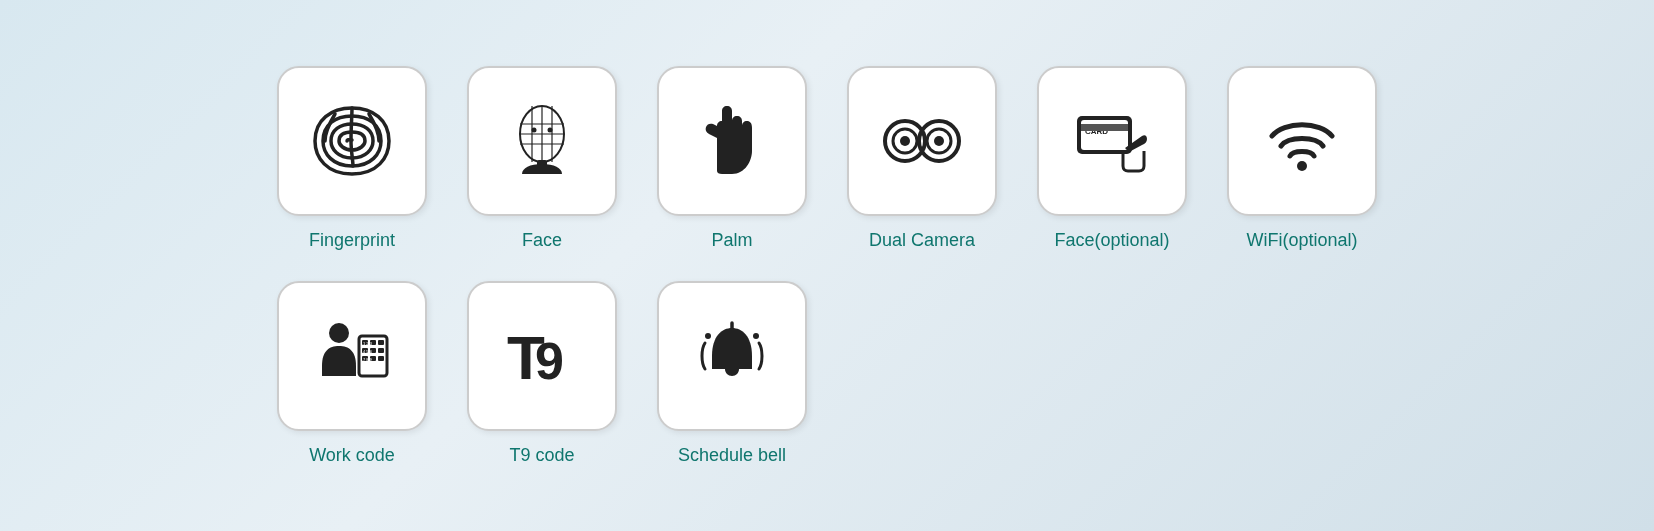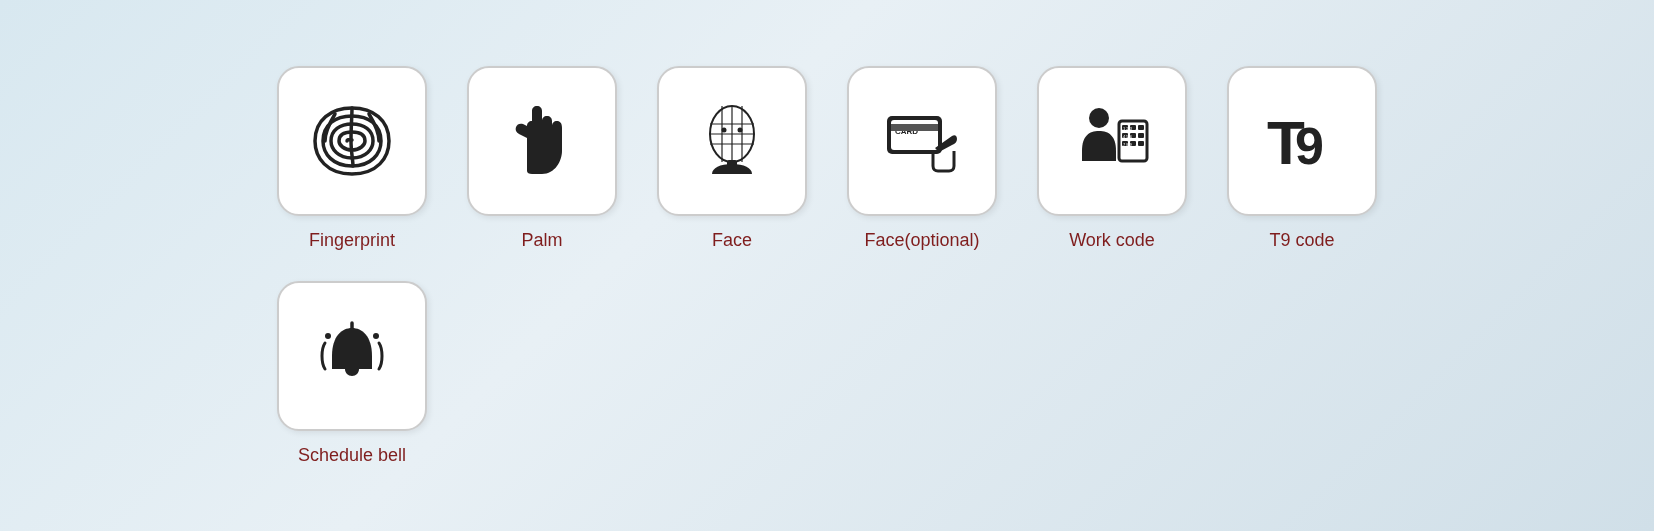--- a/index.html
+++ b/index.html
@@ -41,21 +41,21 @@
       box-shadow: 2px 2px 6px rgba(0,0,0,0.08);
       text-decoration: underline;
     }
 
     .icon-box svg {
       width: 90px;
       height: 90px;
     }
 
     .icon-label {
-      color: #7f1d1d;
+      color: #0f766e;
       font-size: 18px;
       font-weight: 400;
       text-align: center;
       white-space: nowrap;
     }
 
     
     .fp-path { fill: none; stroke: #222; stroke-width: 3.5; stroke-linecap: round; }
   </style>
 </head>
@@ -72,32 +72,20 @@
         <path class="fp-path" d="M45 62 C31 62 24 53 24 45 C24 34 33 28 45 28 C57 28 66 34 66 45 C66 53 59 62 45 62"></path>
         <path class="fp-path" d="M45 54 C37 54 32 49 32 45 C32 38 38 36 45 36 C52 36 58 38 58 45 C58 49 53 54 45 54"></path>
         <path class="fp-path" d="M45 44 C43 44 40 43 40 45"></path>
 
         <path class="fp-path" d="M45 12 C45 20 44 30 44 45 C44 55 46 65 46 70"></path>
         <path class="fp-path" d="M28 18 C22 28 18 36 18 45"></path>
         <path class="fp-path" d="M62 18 C68 28 72 36 72 45"></path>
       </svg>
     </div>
     <span class="icon-label">Fingerprint</span>
-  </div>
-
-  <div class="icon-cell">
-    <div class="icon-box">
-      <svg viewBox="0 0 90 90">
-
-        <path d="M30 75 L30 30 C30 27 32 25 35 25 L35 15 C35 12 37 10 40 10 C43 10 45 12 45 15 L45 25 C45 22 47 20 50 20 C53 20 55 22 55 25 L55 30 C55 27 57 25 60 25 C63 25 65 27 65 32 L65 55 C65 65 58 78 45 78 L35 78 C32 78 30 77 30 75 Z" fill="#222"></path>
-
-        <path d="M30 42 L22 38 C19 36 18 34 19 31 C20 28 23 27 26 28 L30 30" fill="#222"></path>
-      </svg>
-    </div>
-    <span class="icon-label">Palm</span>
   </div>
 
   <div class="icon-cell">
     <div class="icon-box">
       <svg viewBox="0 0 90 90">
 
         <ellipse cx="45" cy="38" rx="22" ry="28" fill="none" stroke="#222" stroke-width="2"></ellipse>
 
         <line x1="23" y1="28" x2="67" y2="28" stroke="#222" stroke-width="1.2"></line>
         <line x1="23" y1="38" x2="67" y2="38" stroke="#222" stroke-width="1.2"></line>
@@ -110,39 +98,79 @@
 
         <path d="M25 78 C25 72 33 68 45 68 C57 68 65 72 65 78" fill="#222"></path>
 
         <circle cx="37" cy="34" r="2.5" fill="#222"></circle>
         <circle cx="53" cy="34" r="2.5" fill="#222"></circle>
       </svg>
     </div>
     <span class="icon-label">Face</span>
   </div>
 
+  <div class="icon-cell">
+    <div class="icon-box">
+      <svg viewBox="0 0 90 90">
+
+        <path d="M30 75 L30 30 C30 27 32 25 35 25 L35 15 C35 12 37 10 40 10 C43 10 45 12 45 15 L45 25 C45 22 47 20 50 20 C53 20 55 22 55 25 L55 30 C55 27 57 25 60 25 C63 25 65 27 65 32 L65 55 C65 65 58 78 45 78 L35 78 C32 78 30 77 30 75 Z" fill="#222"></path>
+
+        <path d="M30 42 L22 38 C19 36 18 34 19 31 C20 28 23 27 26 28 L30 30" fill="#222"></path>
+      </svg>
+    </div>
+    <span class="icon-label">Palm</span>
+  </div>
+
+  <div class="icon-cell">
+    <div class="icon-box">
+      <svg viewBox="0 0 90 90">
+
+        <circle cx="28" cy="45" r="20" fill="none" stroke="#222" stroke-width="4"></circle>
+        <circle cx="28" cy="45" r="12" fill="none" stroke="#222" stroke-width="3"></circle>
+        <circle cx="28" cy="45" r="5" fill="#222"></circle>
+
+        <circle cx="62" cy="45" r="20" fill="none" stroke="#222" stroke-width="4"></circle>
+        <circle cx="62" cy="45" r="12" fill="none" stroke="#222" stroke-width="3"></circle>
+        <circle cx="62" cy="45" r="5" fill="#222"></circle>
+      </svg>
+    </div>
+    <span class="icon-label">Dual Camera</span>
+  </div>
 
   <div class="icon-cell">
     <div class="icon-box">
       <svg viewBox="0 0 90 90">
 
         <rect x="10" y="20" width="55" height="38" rx="5" ry="5" fill="#222"></rect>
         <rect x="14" y="24" width="47" height="30" rx="3" ry="3" fill="white"></rect>
 
         <text x="18" y="38" font-size="8" font-weight="bold" fill="#222" font-family="Arial">CARD</text>
 
         <rect x="14" y="28" width="47" height="7" fill="#555"></rect>
 
         <path d="M58 52 L75 40 C78 38 80 40 80 43 C80 46 78 48 75 49 L62 56" fill="#222"></path>
         <path d="M56 56 L56 70 C56 73 58 75 61 75 L72 75 C75 75 77 73 77 70 L77 55" fill="none" stroke="#222" stroke-width="3"></path>
       </svg>
     </div>
     <span class="icon-label">Face(optional)</span>
   </div>
 
+  <div class="icon-cell">
+    <div class="icon-box">
+      <svg viewBox="0 0 90 90">
+
+        <path d="M15 40 C27 25 63 25 75 40" fill="none" stroke="#222" stroke-width="5" stroke-linecap="round"></path>
+        <path d="M24 50 C31 40 59 40 66 50" fill="none" stroke="#222" stroke-width="5" stroke-linecap="round"></path>
+        <path d="M33 60 C36 54 54 54 57 60" fill="none" stroke="#222" stroke-width="5" stroke-linecap="round"></path>
+
+        <circle cx="45" cy="70" r="5" fill="#222"></circle>
+      </svg>
+    </div>
+    <span class="icon-label">WiFi(optional)</span>
+  </div>
 
 
   <div class="icon-cell">
     <div class="icon-box">
       <svg viewBox="0 0 90 90">
 
         <circle cx="32" cy="22" r="10" fill="#222"></circle>
         <path d="M15 55 C15 40 22 35 32 35 C42 35 49 40 49 55 L49 65 L15 65 Z" fill="#222"></path>
 
         <rect x="52" y="25" width="28" height="40" rx="3" fill="none" stroke="#222" stroke-width="3"></rect>

